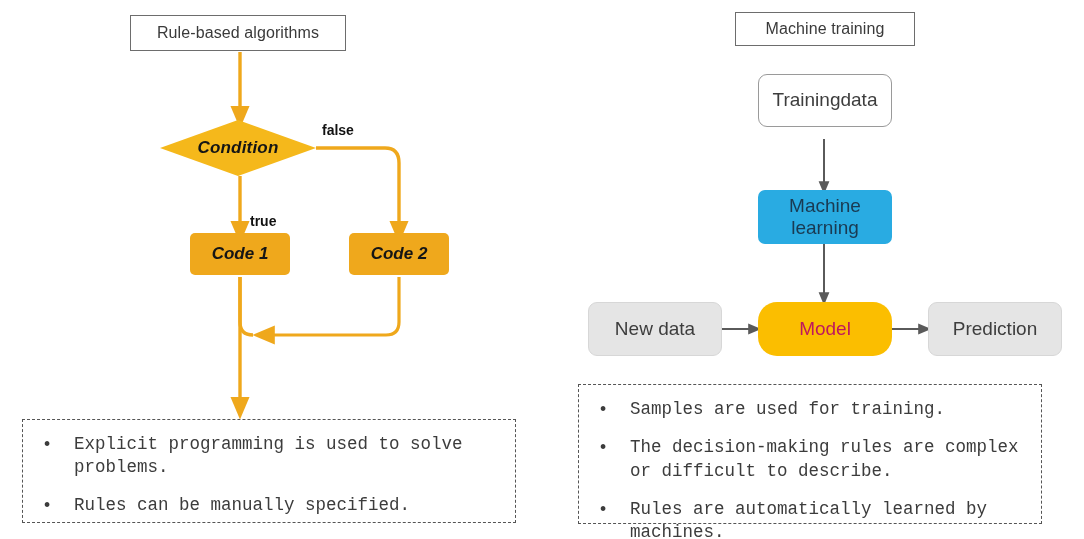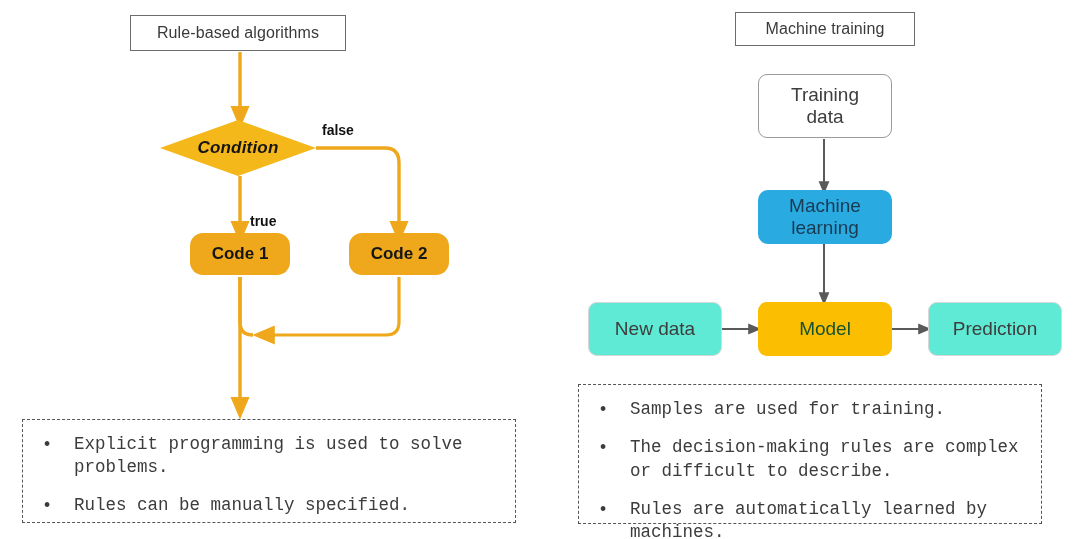--- a/index.html
+++ b/index.html
@@ -55,52 +55,53 @@
     background: #ffffff;
     border-radius: 9px;
     color: #3d3d3d;
     font-size: 19px;
     font-weight: 400;
   }
 
   
   .box-grey {
     border: 1.2px solid #d7d7d7;
-    background: #5eead4;
+    background: #e5e5e5;
     border-radius: 9px;
     color: #3d3d3d;
     font-size: 19px;
     font-weight: 400;
   }
 
   
   .box-blue {
     background: #29ABE2;
     border-radius: 7px;
     color: #1a3a52;
     font-size: 19px;
     font-weight: 400;
   }
 
   
   .box-amber {
     background: #FBBE00;
-    border-radius: 9px;
-    color: #14532d;
+    border-radius: 19px;
+    color: #be185d;
     font-size: 19px;
     font-weight: 400;
   }
 
   
   .box-code {
     background: #EFA81C;
-    border-radius: 13px;
+    border-radius: 5px;
     color: #151515;
     font-size: 17px;
     font-weight: bold;
+    font-style: italic;
   }
 
   
   .diamond-label {
     position: absolute;
     display: flex;
     align-items: center;
     justify-content: center;
     color: #151515;
     font-size: 17px;
@@ -237,26 +238,26 @@
       </li>
       <li class="note-item">
         <span class="note-bullet">•</span>
         <span class="note-text">Rules can be manually specified.</span>
       </li>
     </ul>
   </div>
 
   <div class="node title-box" style="left:735px; top:12px; width:180px; height:34px;">Machine training</div>
 
-  <div class="node box-outline" style="left:758px; top:74px; width:134px; height:64px; flex-direction:column;">
+  <div class="node box-outline" style="left:758px; top:74px; width:134px; height:53px; flex-direction:row;">
     <span>Training</span>
     <span>data</span>
   </div>
 
-  <div class="node box-blue" style="left:758px; top:190px; width:134px; height:54px; flex-direction:column;border-radius:10px;">
+  <div class="node box-blue" style="left:758px; top:190px; width:134px; height:54px; flex-direction:column;">
     <span>Machine</span>
     <span>learning</span>
   </div>
 
   <div class="node box-grey" style="left:588px; top:302px; width:134px; height:54px;">New data</div>
 
   <div class="node box-amber" style="left:758px; top:302px; width:134px; height:54px;">Model</div>
 
   <div class="node box-grey" style="left:928px; top:302px; width:134px; height:54px;">Prediction</div>
 

